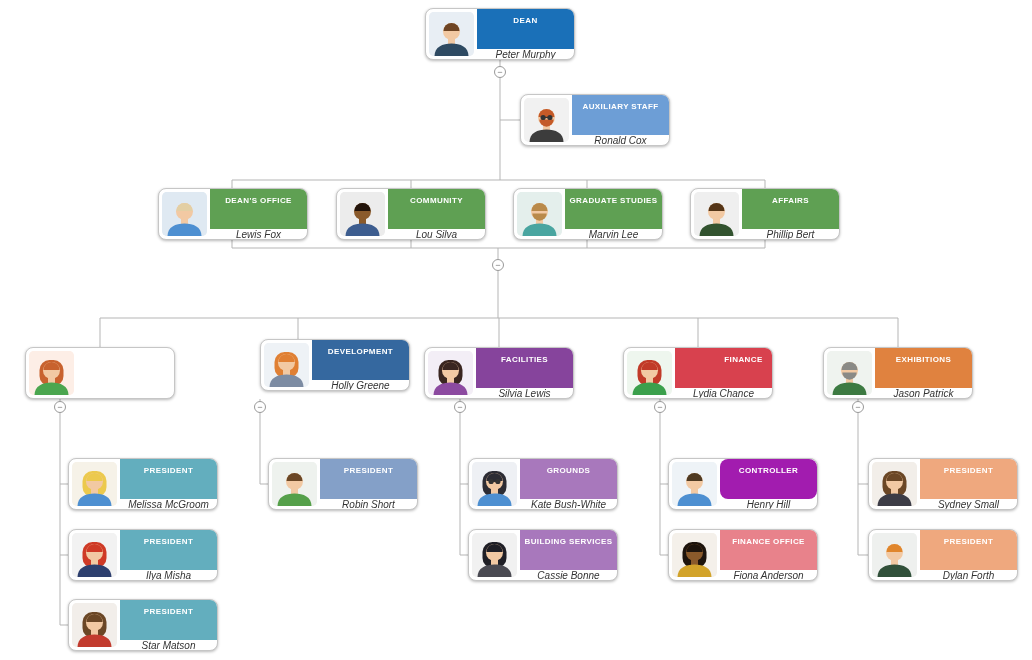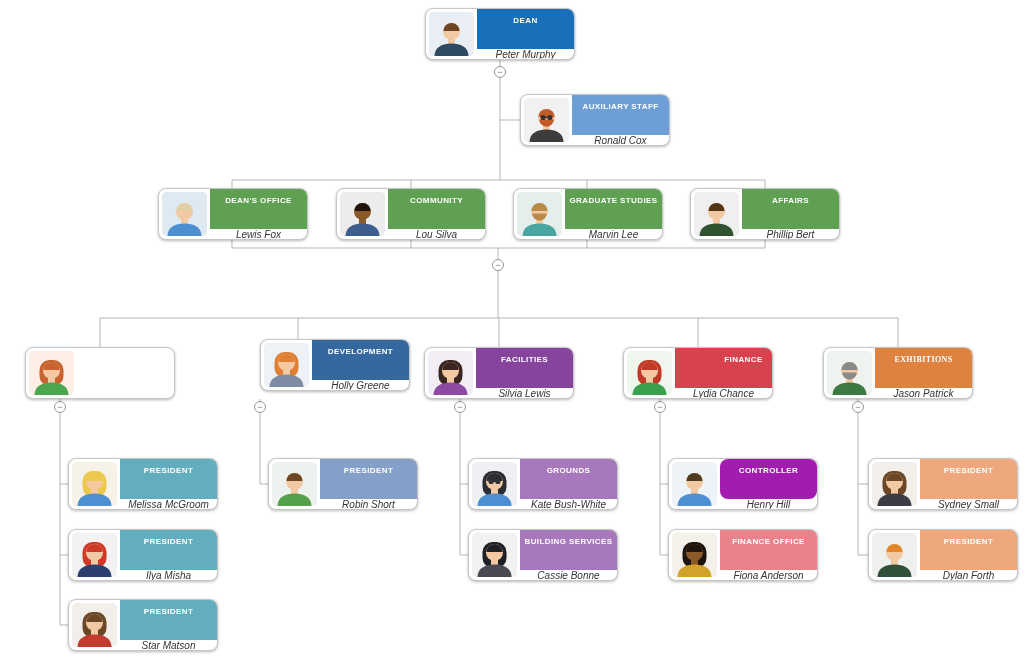--- a/index.html
+++ b/index.html
@@ -271,21 +271,21 @@
         <svg xmlns="http://www.w3.org/2000/svg" viewBox="0 0 44 44">
           <rect width="44" height="44" fill="#eff3ef"></rect>
           <rect x="18.5" y="24" width="7" height="8" fill="#f2c9a3"></rect>
           <path d="M5 44 C5 35 13 31.5 22 31.5 C31 31.5 39 35 39 44 Z" fill="#3d7a42"></path>
           <circle cx="22" cy="19.5" r="8.5" fill="#f2c9a3"></circle>
           <path d="M14 19 a8 8 0 0 1 16 0 z" fill="#8a8a86"></path>
           <path d="M14.8 21.5 a7.2 7.2 0 0 0 14.4 0 z" fill="#8a8a86"></path>
         </svg>
       </div>
       <div class="info">
-        <div class="band" style="background: rgb(224, 130, 63); font-family: Liberation Serif, serif;">EXHIBITIONS</div>
+        <div class="band" style="background: rgb(224, 130, 63);">EXHIBITIONS</div>
         <div class="pname">Jason Patrick</div>
       </div>
     </div>
     <div class="card" style="left: 68px; top: 458px;">
       <div class="avatar" style="background: rgb(246, 242, 232);">
         <svg xmlns="http://www.w3.org/2000/svg" viewBox="0 0 44 44">
           <rect width="44" height="44" fill="#f6f2e8"></rect>
           <rect x="10" y="9" width="24" height="26" rx="10" fill="#ecc94d"></rect>
           <rect x="18.5" y="24" width="7" height="8" fill="#f2c9a3"></rect>
           <path d="M5 44 C5 35 13 31.5 22 31.5 C31 31.5 39 35 39 44 Z" fill="#4d8fd1"></path>

